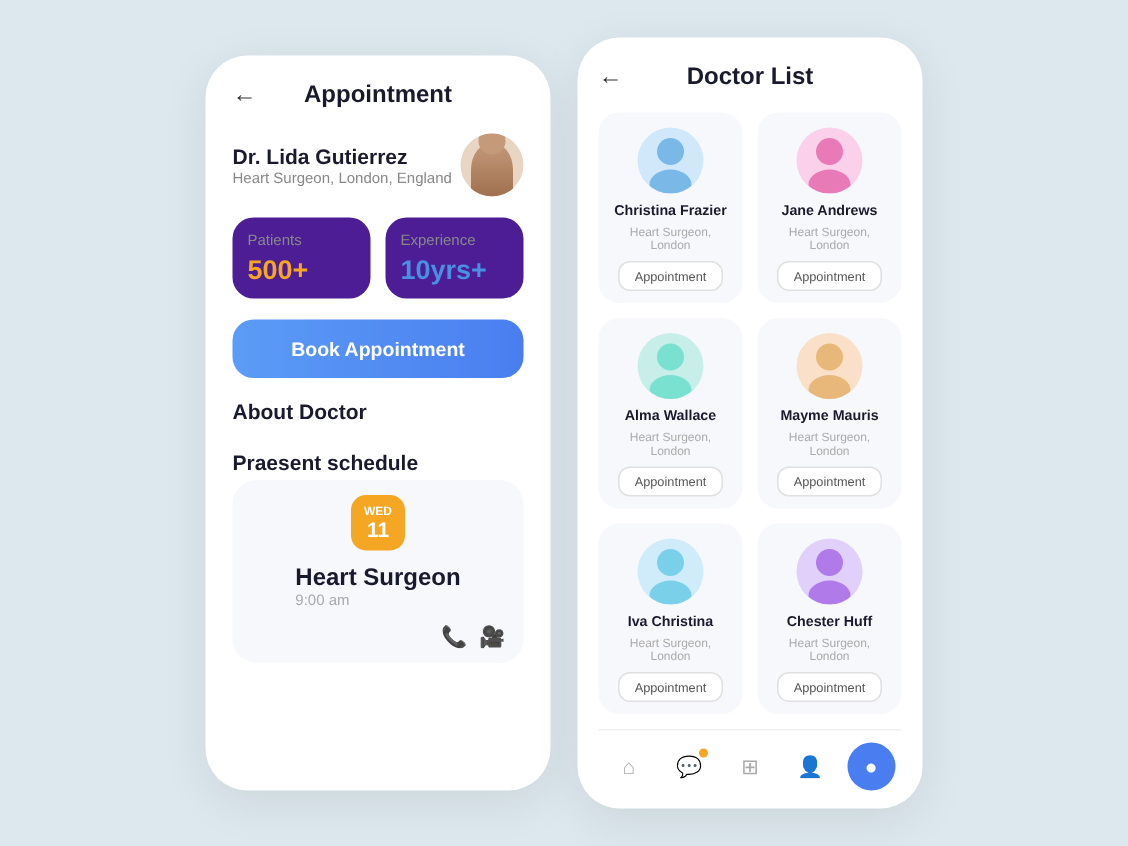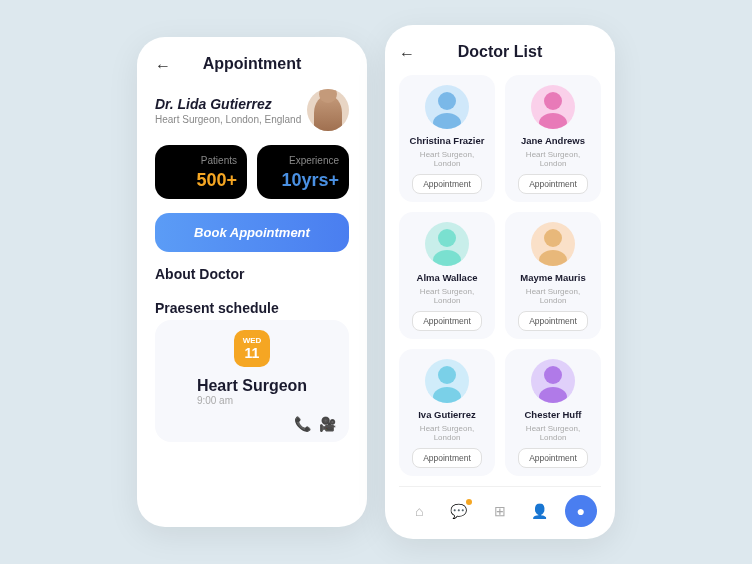--- a/index.html
+++ b/index.html
@@ -54,21 +54,20 @@
     
     .doctor-info {
       display: flex;
       align-items: center;
       justify-content: space-between;
     }
     .doctor-text .doctor-name {
       font-size: 14px;
       font-weight: 700;
       color: #1a1a2e;
-      font-style: italic;
     }
     .doctor-text .doctor-sub {
       font-size: 10px;
       color: #888;
       margin-top: 2px;
     }
     .doctor-avatar {
       width: 42px;
       height: 42px;
       border-radius: 50%;
@@ -97,24 +96,24 @@
       border-radius: 50%;
     }
 
     
     .stats-row {
       display: flex;
       gap: 10px;
     }
     .stat-box {
       flex: 1;
-      background: #000000;
+      background: #4c1d95;
       border-radius: 14px;
       padding: 10px 10px 8px;
-      text-align: right;
+      text-align: left;
     }
     .stat-label {
       font-size: 10px;
       color: #888;
       margin-bottom: 4px;
     }
     .stat-value-patients {
       font-size: 18px;
       font-weight: 800;
       color: #f5a623;
@@ -129,21 +128,20 @@
     .book-btn {
       background: linear-gradient(90deg, #5b9cf6, #4a7ef0);
       color: #fff;
       border: none;
       border-radius: 14px;
       padding: 12px;
       font-size: 13px;
       font-weight: 600;
       cursor: pointer;
       width: 100%;
-      font-style: italic;
     }
 
     
     .section-title {
       font-size: 14px;
       font-weight: 700;
       color: #1a1a2e;
       margin-bottom: 4px;
     }
     .section-body {
@@ -433,21 +431,21 @@
           <button class="appt-btn">Appointment</button>
         </div>
         <div class="doctor-card">
           <div class="doc-avatar" style="background: rgb(208, 236, 250);">
             <svg width="44" height="44" viewBox="0 0 44 44" fill="none">
       <circle cx="22" cy="44" r="22" fill="#d0ecfa"></circle>
       <circle cx="22" cy="16" r="9" fill="#7ad0e8"></circle>
       <ellipse cx="22" cy="38" rx="14" ry="10" fill="#7ad0e8"></ellipse>
     </svg>
           </div>
-          <div class="doc-name">Iva Gutierrez</div>
+          <div class="doc-name">Iva Christina</div>
           <div class="doc-spec">Heart Surgeon, London</div>
           <button class="appt-btn">Appointment</button>
         </div>
         <div class="doctor-card">
           <div class="doc-avatar" style="background: rgb(224, 208, 250);">
             <svg width="44" height="44" viewBox="0 0 44 44" fill="none">
       <circle cx="22" cy="44" r="22" fill="#e0d0fa"></circle>
       <circle cx="22" cy="16" r="9" fill="#b07ae8"></circle>
       <ellipse cx="22" cy="38" rx="14" ry="10" fill="#b07ae8"></ellipse>
     </svg>

